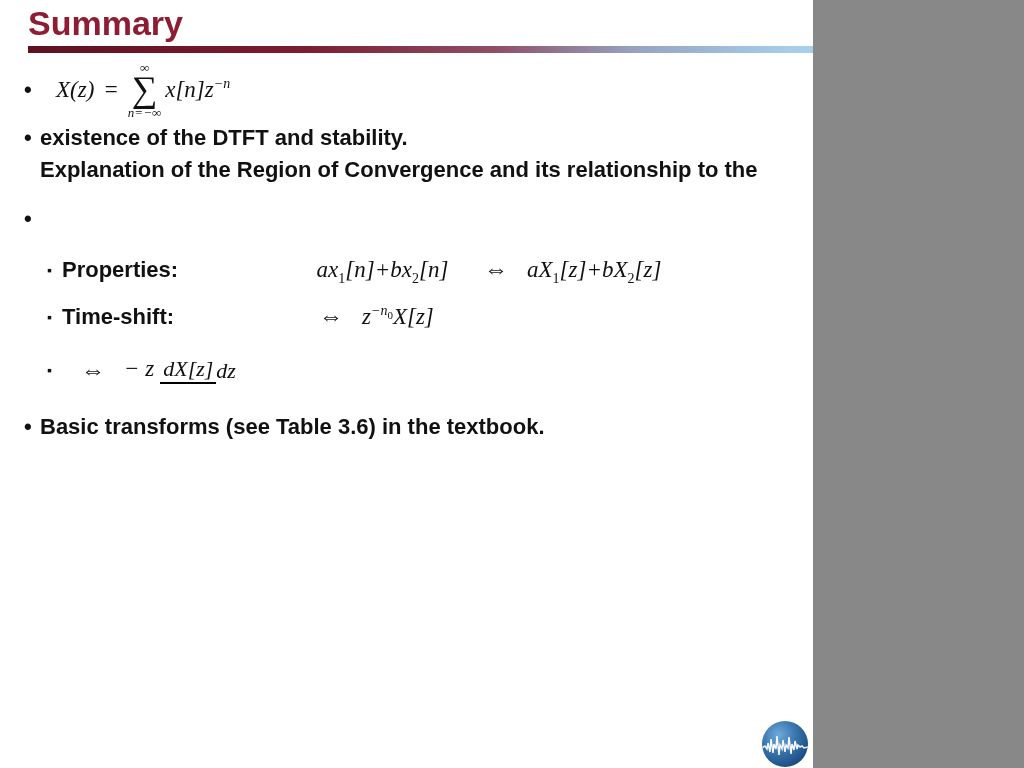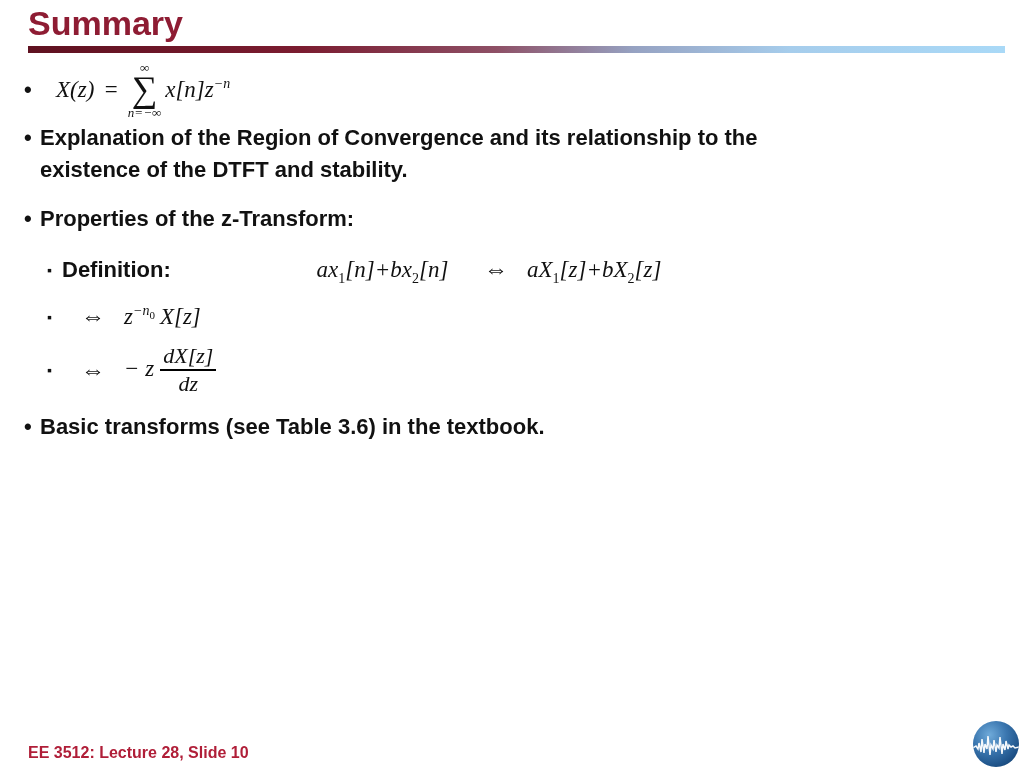--- a/index.html
+++ b/index.html
@@ -1,17 +1,17 @@
 <!DOCTYPE html>
 <html><head>
 <meta charset="utf-8">
 <style>
   html,body{margin:0;padding:0;background:#888;}
   .slide{
-    position:relative;width:1024px;height:768px;background:#FFFFFF;
+    position:relative;width:813px;height:768px;background:#FFFFFF;
     font-family:"Liberation Sans",sans-serif;color:#111;overflow:hidden;
   }
   
   .title{
     position:absolute;left:28px;top:4px;
     font-size:34px;font-weight:700;color:#8E1C33;
   }
   .rule{
     position:absolute;left:28px;top:46px;width:977px;height:7px;
     background:linear-gradient(to right,#5F1120 0%,#7B1C30 28%,#8E5066 48%,#96A2C2 62%,#A6CDEC 78%,#A9D9F7 100%);
@@ -41,22 +41,22 @@
   .m{font-family:"Liberation Serif","DejaVu Serif",serif;font-style:italic;font-weight:400;font-size:23px;}
   .m sub{font-size:14px;font-style:normal;line-height:0;}
   .m sup{font-size:14px;line-height:0;font-style:italic;}
   .m sup sub{font-size:11px;}
   .def-math{display:inline-flex;align-items:center;margin-left:16px;}
   .def-math .eq{margin:0 9px;}
   .sum-col{display:inline-flex;flex-direction:column;align-items:center;line-height:1;margin-right:4px;}
   .sum-top{font-size:13px;}
   .sum-sym{font-size:36px;line-height:.88;font-style:normal;}
   .sum-bot{font-size:13px;}
-  .ts-tail{margin-left:5px;font-style:italic;}
-  .frac{display:inline-flex;flex-direction:column;align-items:center;line-height:1.2;
+  .ts-tail{font-style:italic;}
+  .frac{display:inline-flex;flex-direction:row;align-items:flex-end;line-height:1.2;
     vertical-align:middle;margin-left:6px;font-size:22px;}
   .frac .num{border-bottom:2px solid #000;padding:0 3px;}
   
   .footer{position:absolute;left:28px;top:744px;font-size:16px;font-weight:700;color:#B01E38;}
   .logo{
     position:absolute;right:5px;bottom:1px;width:46px;height:46px;border-radius:50%;
     background:radial-gradient(circle at 36% 30%,#6FAAD9 0%,#3B77B0 38%,#1E5288 72%,#123A63 100%);
     overflow:hidden;
   }
   .logo svg{position:absolute;left:0;top:0;}
@@ -81,42 +81,42 @@
           <span class="sum-sym">∑</span>
           <span class="sum-bot">n=−∞</span>
         </span>
         <span class="term"><span>x[n]z</span><sup>−n</sup></span>
       </span>
     </div>
 
     <div class="b-row roc-row">
       <span class="marker">•</span>
       <span class="btext roc-text">
+        <span>existence of the DTFT and stability.</span>
         <span>Explanation of the Region of Convergence and its relationship to the</span>
-        <span>existence of the DTFT and stability.</span>
       </span>
     </div>
 
     <div class="b-row props-head">
       <span class="marker">•</span>
-      <span class="btext">Properties of the z-Transform:</span>
     </div>
 
     <div class="props">
 
       <div class="prop-row">
         <span class="prop-marker">▪</span>
-        <span class="prop-label">Definition:</span>
+        <span class="prop-label">Properties:</span>
         <span class="prop-lhs m"><span>ax</span><sub>1</sub><span>[n]+bx</span><sub>2</sub><span>[n]</span></span>
         <span class="prop-arrow">⇔</span>
         <span class="prop-rhs m"><span>aX</span><sub>1</sub><span>[z]+bX</span><sub>2</sub><span>[z]</span></span>
       </div>
 
       <div class="prop-row">
         <span class="prop-marker">▪</span>
+        <span class="prop-label">Time-shift:</span>
         <span class="prop-arrow">⇔</span>
         <span class="prop-rhs m"><span>z</span><sup><span>−n</span><sub>0</sub></sup><span class="ts-tail">X[z]</span></span>
       </div>
 
       <div class="prop-row tall">
         <span class="prop-marker">▪</span>
         <span class="prop-arrow">⇔</span>
         <span class="prop-rhs m"><span>− z</span><span class="frac">
               <span class="num">dX[z]</span>
               <span class="den">dz</span>
@@ -125,21 +125,20 @@
 
     </div>
 
     <div class="b-row b4-row">
       <span class="marker">•</span>
       <span class="btext">Basic transforms (see Table 3.6) in the textbook.</span>
     </div>
 
   </div>
 
-  <div class="footer">EE 3512: Lecture 28, Slide 10</div>
 
   <div class="logo">
     <svg width="46" height="46" viewBox="0 0 46 46">
       <polyline points="0,27 3,25 5,28 6,22 8,31 9,18 11,32 12,23 14,28 15,15 17,34 18,24 20,28 21,19 23,31 24,24 26,27 27,16 29,33 30,23 32,29 33,20 35,28 36,24 38,26 40,25 42,27 46,26" fill="none" stroke="#ffffff" stroke-width="1.5" opacity="0.95"></polyline>
     </svg>
   </div>
 
 </div>
 
 </body></html>

